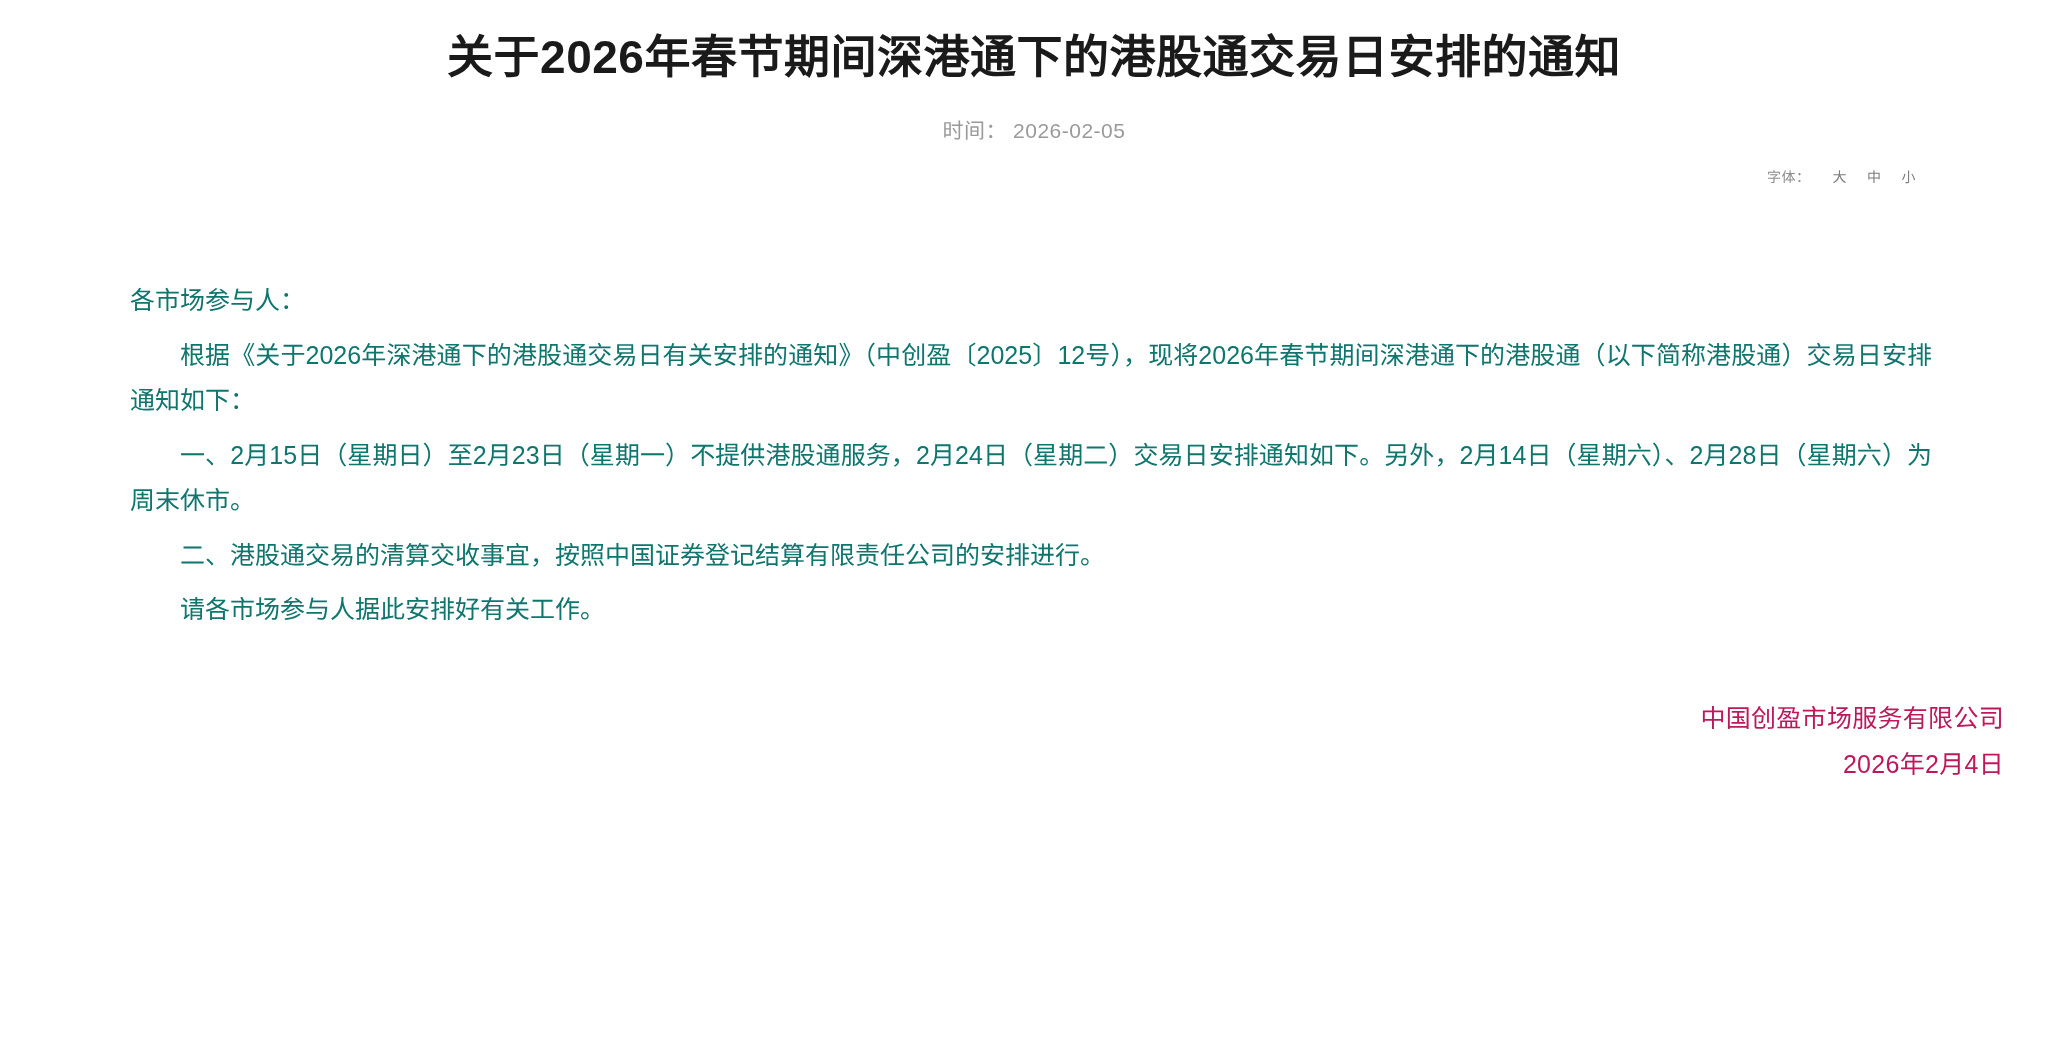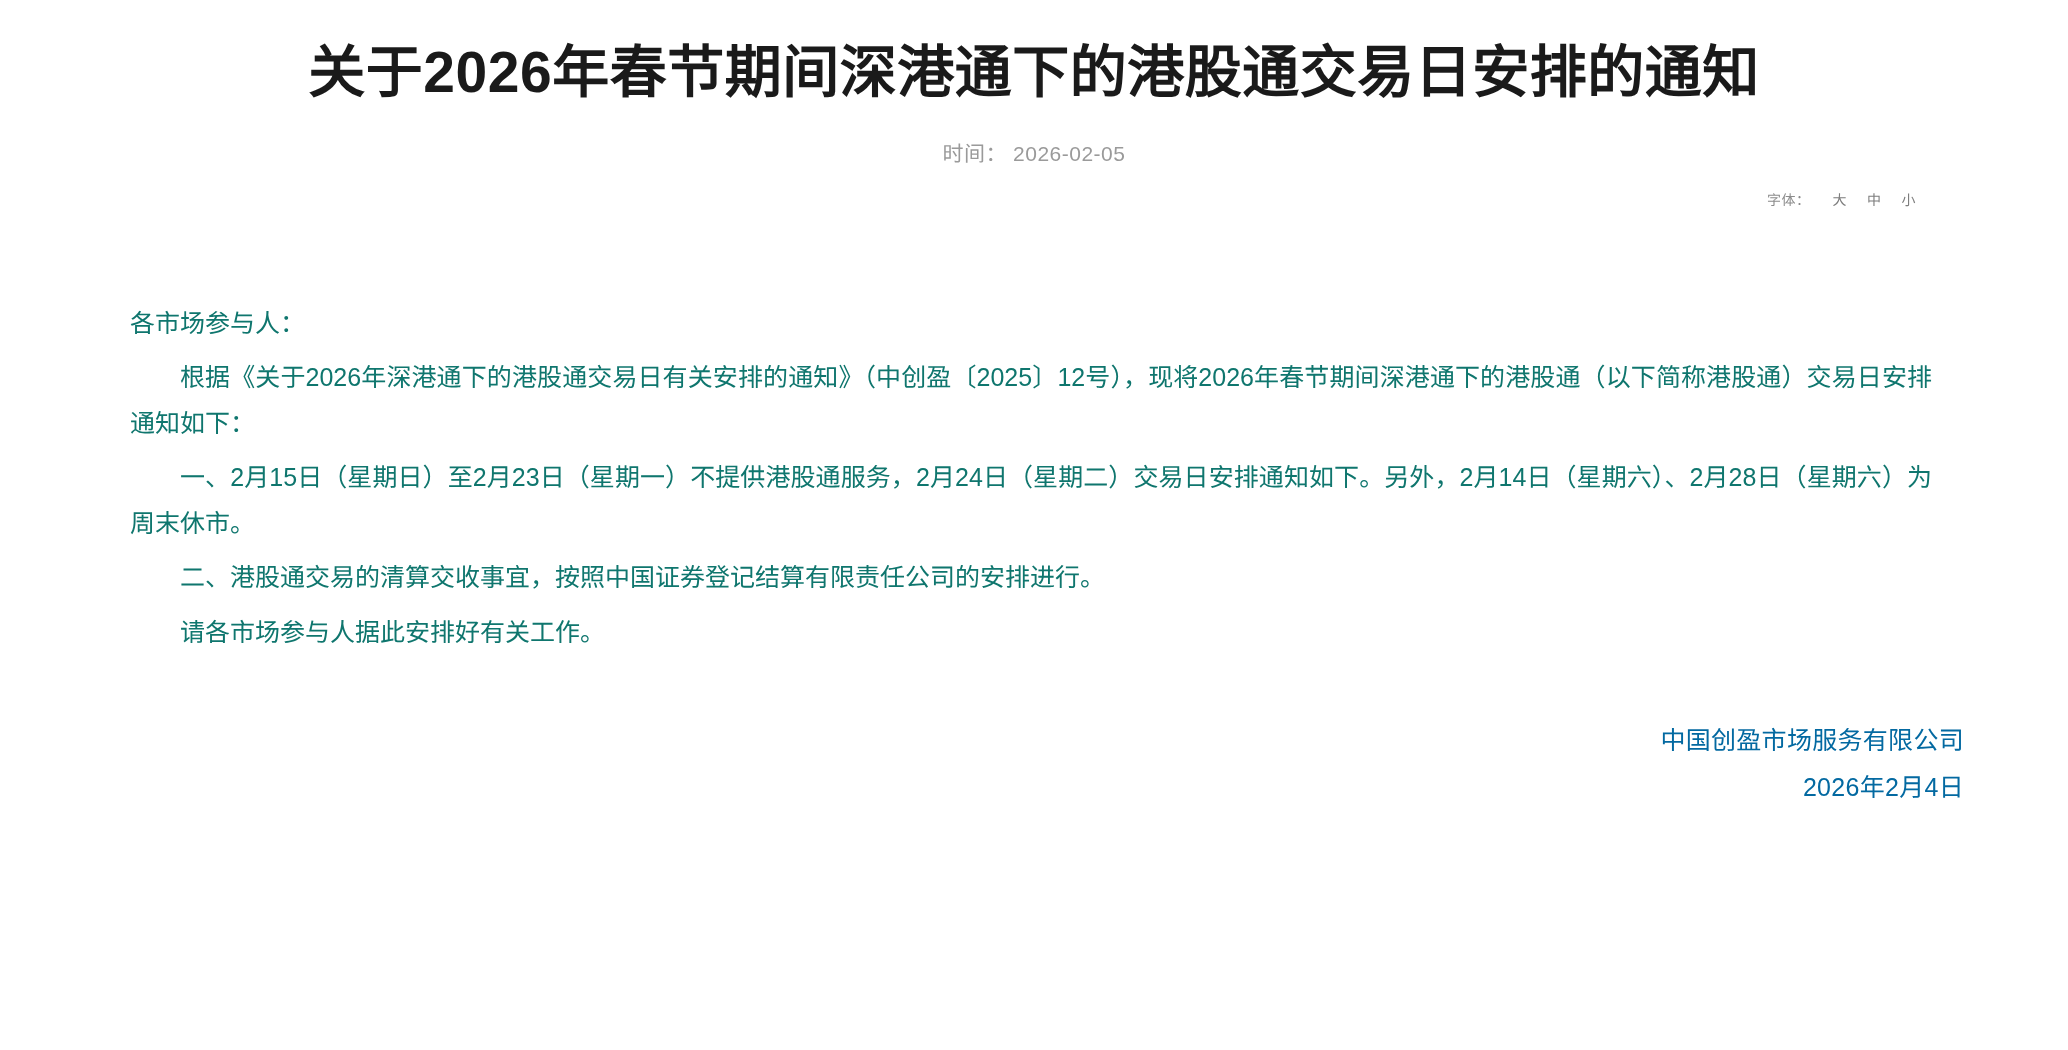--- a/index.html
+++ b/index.html
@@ -18,24 +18,24 @@
   .page {
     position: relative;
     width: 2068px;
     height: 1050px;
     box-sizing: border-box;
     padding: 0;
   }
 
   
   .doc-title {
-    margin: 8px;
+    margin: 0;
     padding: 26px 120px 0 120px;
     text-align: center;
-    font-size: 57px;
+    font-size: 46px;
     line-height: 1.35;
     font-weight: bold;
     letter-spacing: 0.5px;
     color: #1a1a1a;
   }
 
   
   .meta-row {
     margin-top: 26px;
     text-align: center;
@@ -82,25 +82,25 @@
     text-indent: 2em;
   }
   .p-salutation {
     text-indent: 0;
     margin-bottom: 10px;
   }
 
   
   .signature {
     margin-top: 62px;
-    padding-right: 104px;
+    padding-right: 64px;
     text-align: right;
     font-size: 25px;
     line-height: 1.85;
-    color: #0369a1;
+    color: #be185d;
   }
   .signature div {
     letter-spacing: 0.3px;
   }
 </style>
 </head>
 <body>
 
 <div class="page">
 

